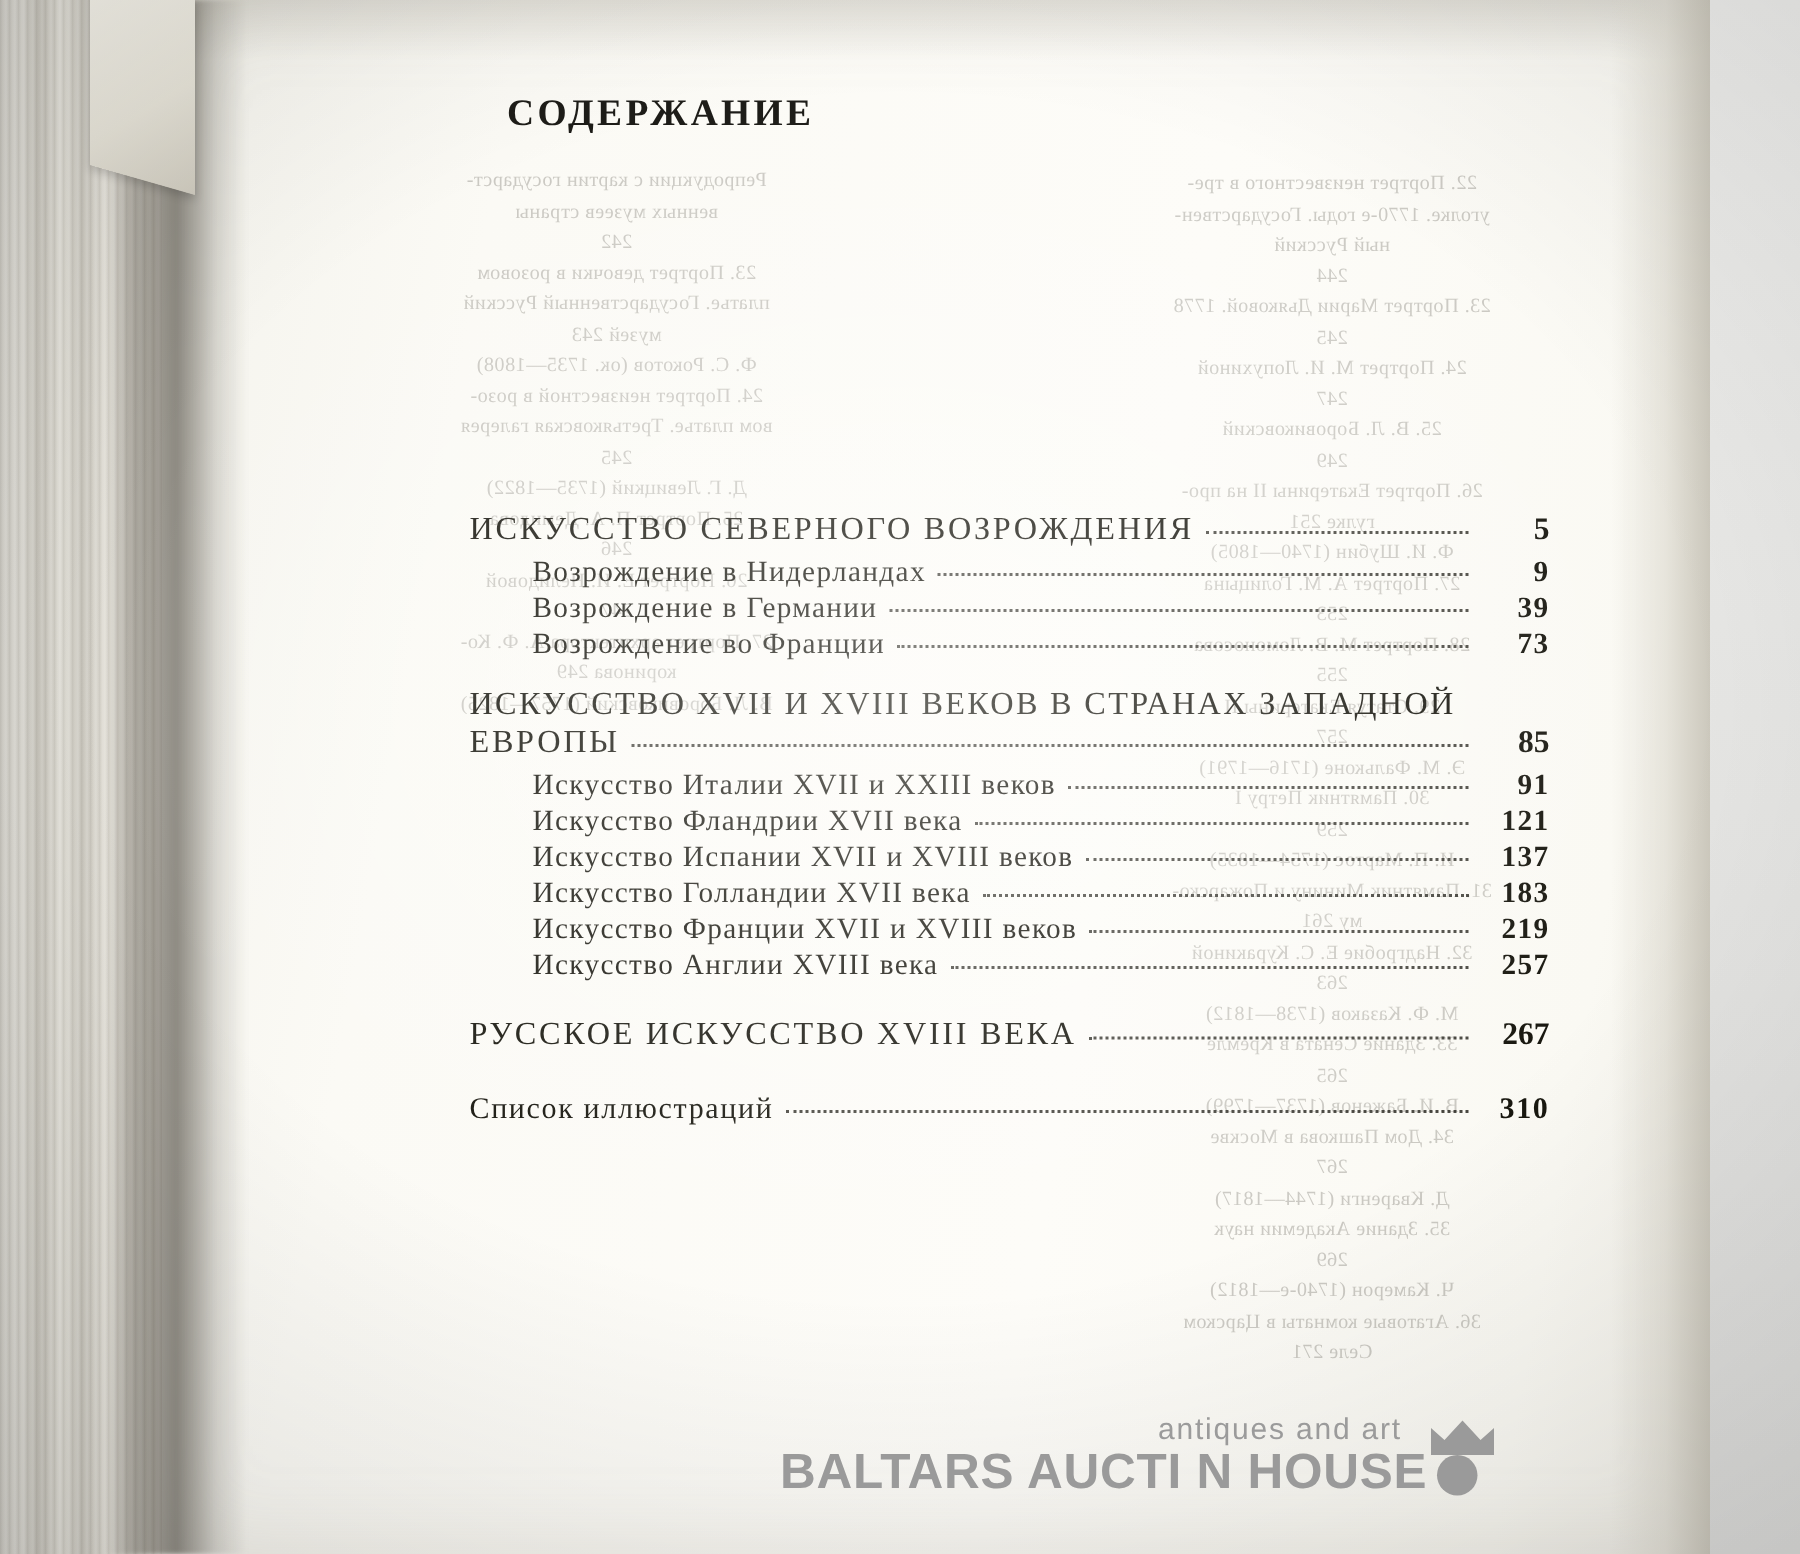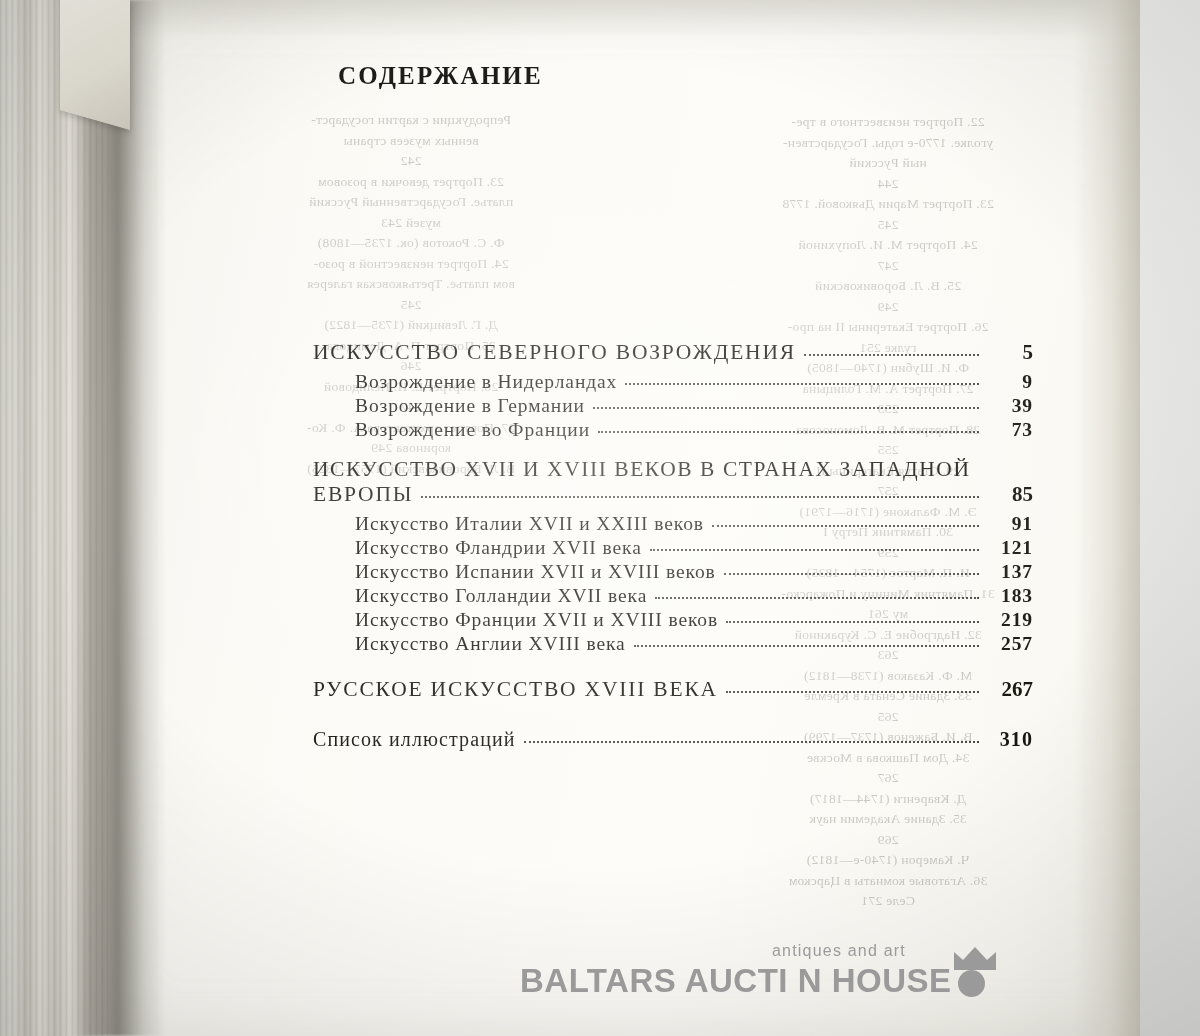--- a/index.html
+++ b/index.html
@@ -220,21 +220,21 @@
     width: 600px;
     height: 80px;
     color: #8d8d8d;
     font-family: "Liberation Sans", sans-serif;
     user-select: none;
   }
   .wm-small {
     position: absolute;
     left: 252px;
     top: 2px;
-    font-size: 16px;
+    font-size: 20px;
     letter-spacing: 1.2px;
     color: #9b9b9b;
   }
   .wm-main {
     position: absolute;
     left: 0px;
     top: 22px;
     font-size: 33px;
     font-weight: bold;
     letter-spacing: .5px;

